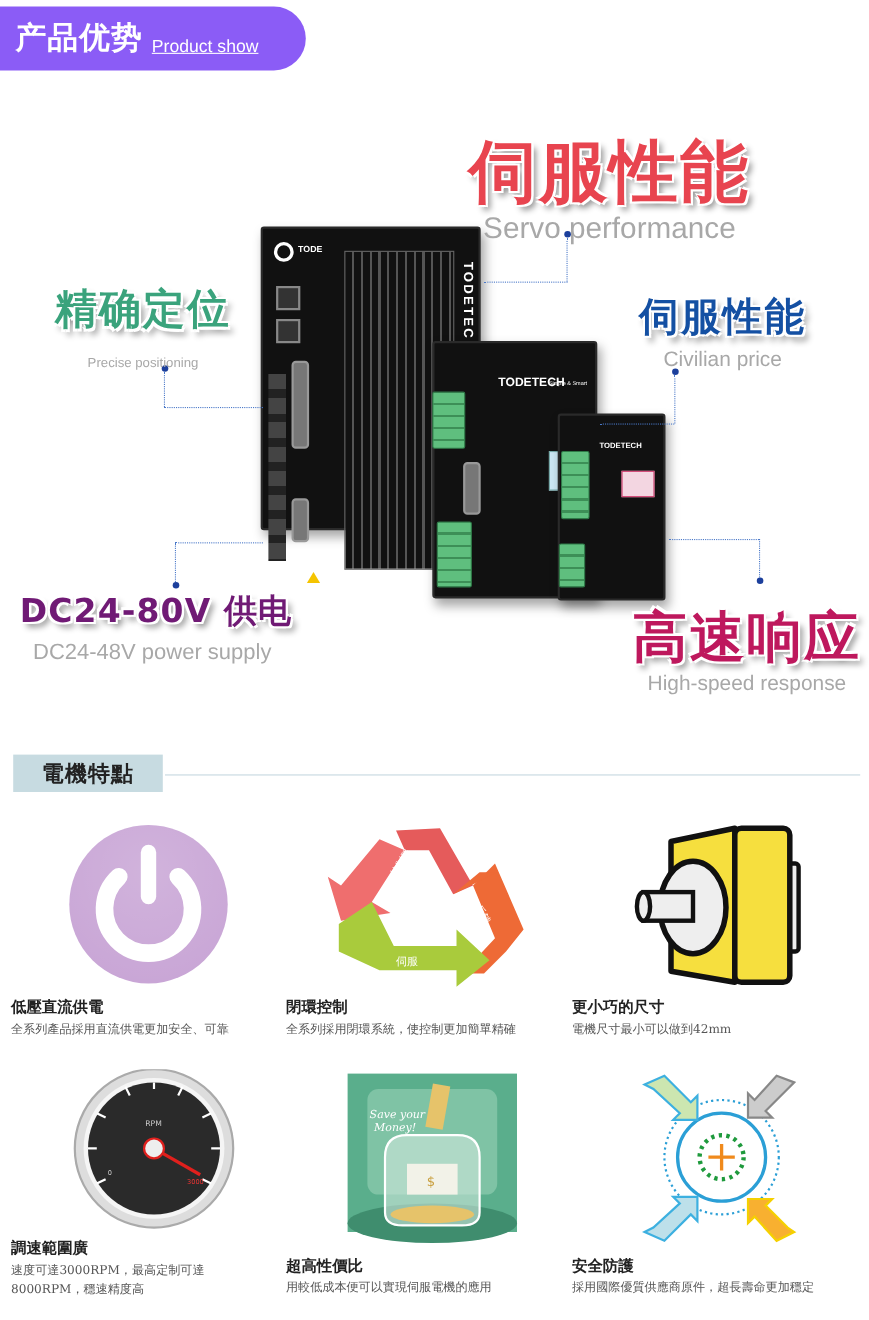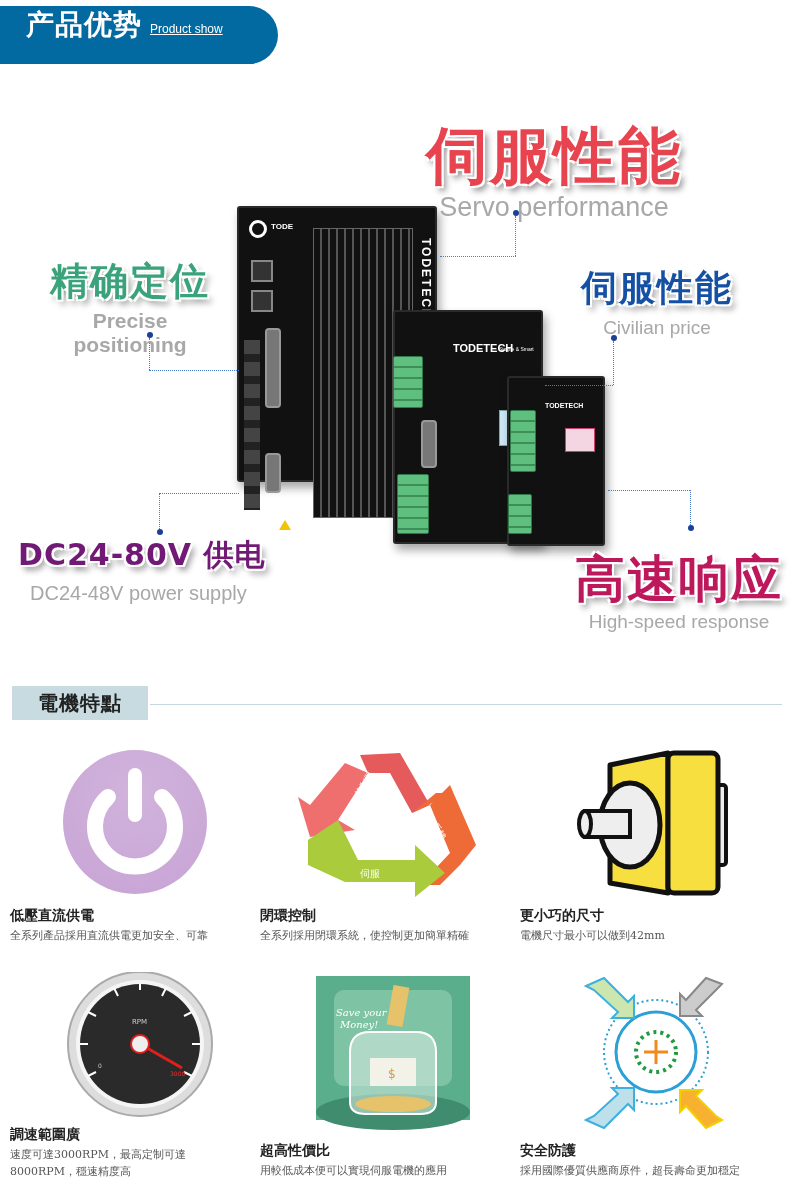--- a/index.html
+++ b/index.html
@@ -2,45 +2,45 @@
 <html><head>
 <meta charset="utf-8">
 <style>
   * { box-sizing: border-box; margin: 0; padding: 0; }
   html, body { width: 790px; height: 1200px; background: #ffffff; overflow: hidden; }
   body { font-family: "DejaVu Sans", sans-serif; position: relative; }
 
   
   .banner {
     position: absolute; left: 0; top: 6px; width: 278px; height: 58px;
-    background: #0369a1; border-radius: 0 30px 30px 0;
-    display: flex; align-items: flex-start; padding-left: 26px;
+    background: #8b5cf6; border-radius: 0 30px 30px 0;
+    display: flex; align-items: center; padding-left: 14px;
   }
   .banner .title { color: #fff; font-weight: bold; font-size: 28px; letter-spacing: 1px; }
-  .banner .sub { color: #fff; font-size: 12px; text-decoration: underline; margin-left: 8px; margin-top: 16px; font-family: "Liberation Sans", sans-serif; }
+  .banner .sub { color: #fff; font-size: 16px; text-decoration: underline; margin-left: 8px; margin-top: 16px; font-family: "Liberation Sans", sans-serif; }
 
   
   .hero { position: absolute; left: 0; top: 70px; width: 790px; height: 600px; }
 
   .feature-label { position: absolute; text-align: center; }
   .feature-label .cn {
     font-weight: bold; display: block; letter-spacing: 2px;
     text-shadow: 2px 2px 0 #fff, -2px -2px 0 #fff, 2px -2px 0 #fff, -2px 2px 0 #fff, 4px 5px 6px rgba(0,0,0,0.45);
   }
   .feature-label .en {
     color: #a8a8a8; display: block; font-family: "Liberation Sans", sans-serif;
   }
 
   .lbl-servo { left: 414px; top: 44px; width: 280px; }
   .lbl-servo .cn { color: #e8444f; font-size: 62px; }
   .lbl-servo .en { font-size: 27px; margin-top: -6px; }
 
   .lbl-precise { left: 40px; top: 186px; width: 180px; }
   .lbl-precise .cn { color: #3aa37c; font-size: 38px; }
-  .lbl-precise .en { font-size: 21px; margin-top: 2px; font-weight: bold; }
+  .lbl-precise .en { font-size: 12px; margin-top: 16px; }
 
   .lbl-price { left: 572px; top: 194px; width: 170px; }
   .lbl-price .cn { color: #1450a3; font-size: 36px; }
   .lbl-price .en { font-size: 19px; margin-top: 4px; }
 
   .lbl-power { left: 18px; top: 465px; width: 260px; text-align: left; }
   .lbl-power .cn { color: #701a75; font-size: 30px; letter-spacing: 1px; }
   .lbl-power .en { font-size: 20px; margin-top: 6px; padding-left: 12px; }
 
   .lbl-speed { left: 568px; top: 476px; width: 222px; }

